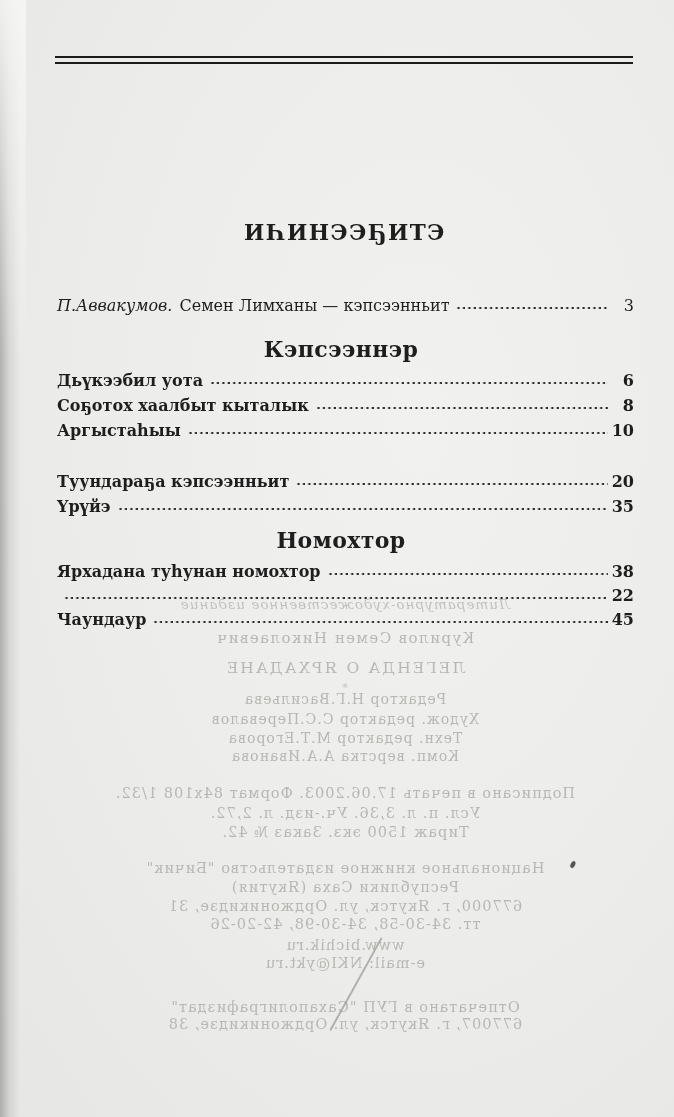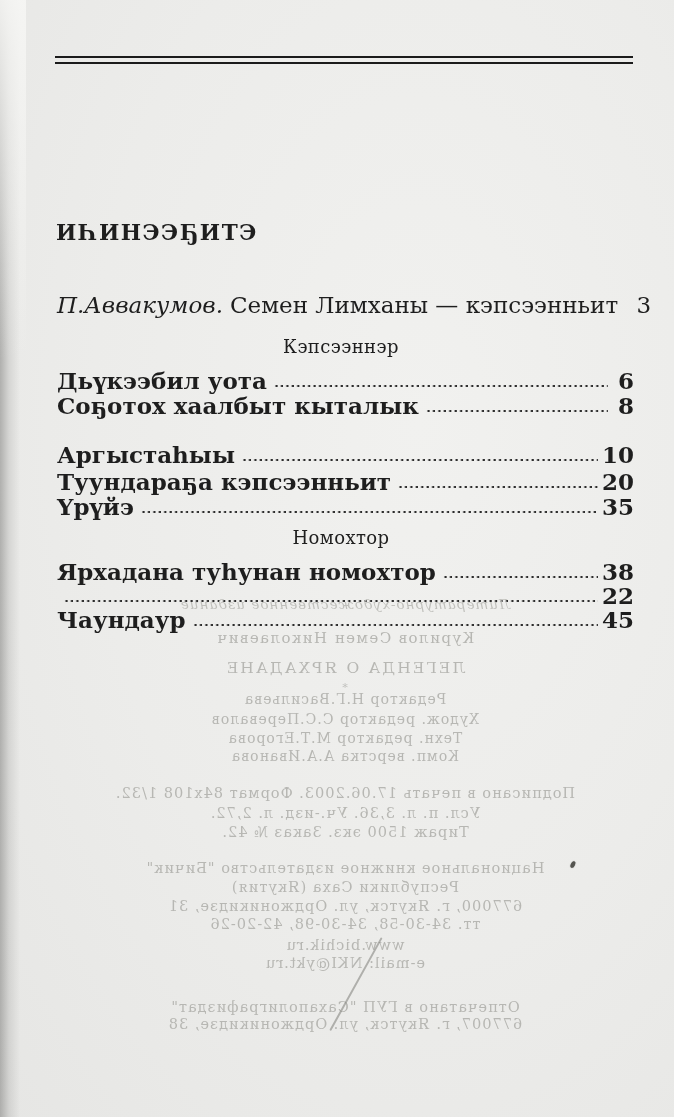--- a/index.html
+++ b/index.html
@@ -21,39 +21,39 @@
   .spine-fade{
     position:absolute;left:0;top:0;width:26px;height:360px;
     background:linear-gradient(to bottom, rgba(246,246,244,.9), rgba(246,246,244,0));
   }
   .rule{
     position:absolute;left:55px;width:578px;top:56px;height:4px;
     border-top:2.6px solid #1b1b1b;border-bottom:2.6px solid #1b1b1b;
   }
   .title{
     position:absolute;left:56px;width:578px;top:220px;margin:0;
-    font-size:21.5px;font-weight:700;letter-spacing:1.5px;
+    text-align:center;font-size:21.5px;font-weight:700;letter-spacing:1.5px;
   }
   .toc{position:absolute;left:57px;width:577px;top:0;height:660px;}
   .row{
     position:absolute;left:0;right:0;height:25px;
     display:flex;align-items:baseline;
-    font-size:23px;line-height:25px;white-space:nowrap;
+    font-size:16px;line-height:25px;white-space:nowrap;
   }
   .row.bold .etitle,.row.bold .pnum{font-weight:700;}
   .author{font-style:italic;margin-right:7px;}
   .leader{
     flex:1;height:8px;margin:0 4px 0 7px;
     background:radial-gradient(circle at 2.6px 5px, #2c2c2c 1.12px, rgba(0,0,0,0) 1.5px);
     background-size:5.45px 8px;background-repeat:repeat-x;
   }
   .pnum{min-width:22px;text-align:right;}
   .heading{
     position:absolute;left:0;right:9px;text-align:center;
-    font-size:18px;font-weight:400;letter-spacing:.4px;
+    font-size:22px;font-weight:700;letter-spacing:.4px;
   }
   
   .bleed{
     position:absolute;left:56px;width:578px;top:0;height:1117px;
     transform:scale(-1,1);
     color:#b7b7b3;filter:blur(.4px);
     font-size:14.5px;
   }
   .bl{position:absolute;left:0;right:0;text-align:center;letter-spacing:1px;white-space:nowrap;}
   .bl.it{font-style:italic;font-size:13.5px;color:#c0c0bc;}
@@ -96,21 +96,21 @@
     <div class="row bold" style="top:368px">
       <span class="etitle">Дьүкээбил уота</span>
       <span class="leader"></span>
       <span class="pnum">6</span>
     </div>
     <div class="row bold" style="top:393px">
       <span class="etitle">Соҕотох хаалбыт кыталык</span>
       <span class="leader"></span>
       <span class="pnum">8</span>
     </div>
-    <div class="row bold" style="top:442px">
+    <div class="row bold" style="top:418px">
       <span class="etitle">Аргыстаһыы</span>
       <span class="leader"></span>
       <span class="pnum">10</span>
     </div>
     <div class="row bold" style="top:469px">
       <span class="etitle">Туундараҕа кэпсээнньит</span>
       <span class="leader"></span>
       <span class="pnum">20</span>
     </div>
     <div class="row bold" style="top:494px">

